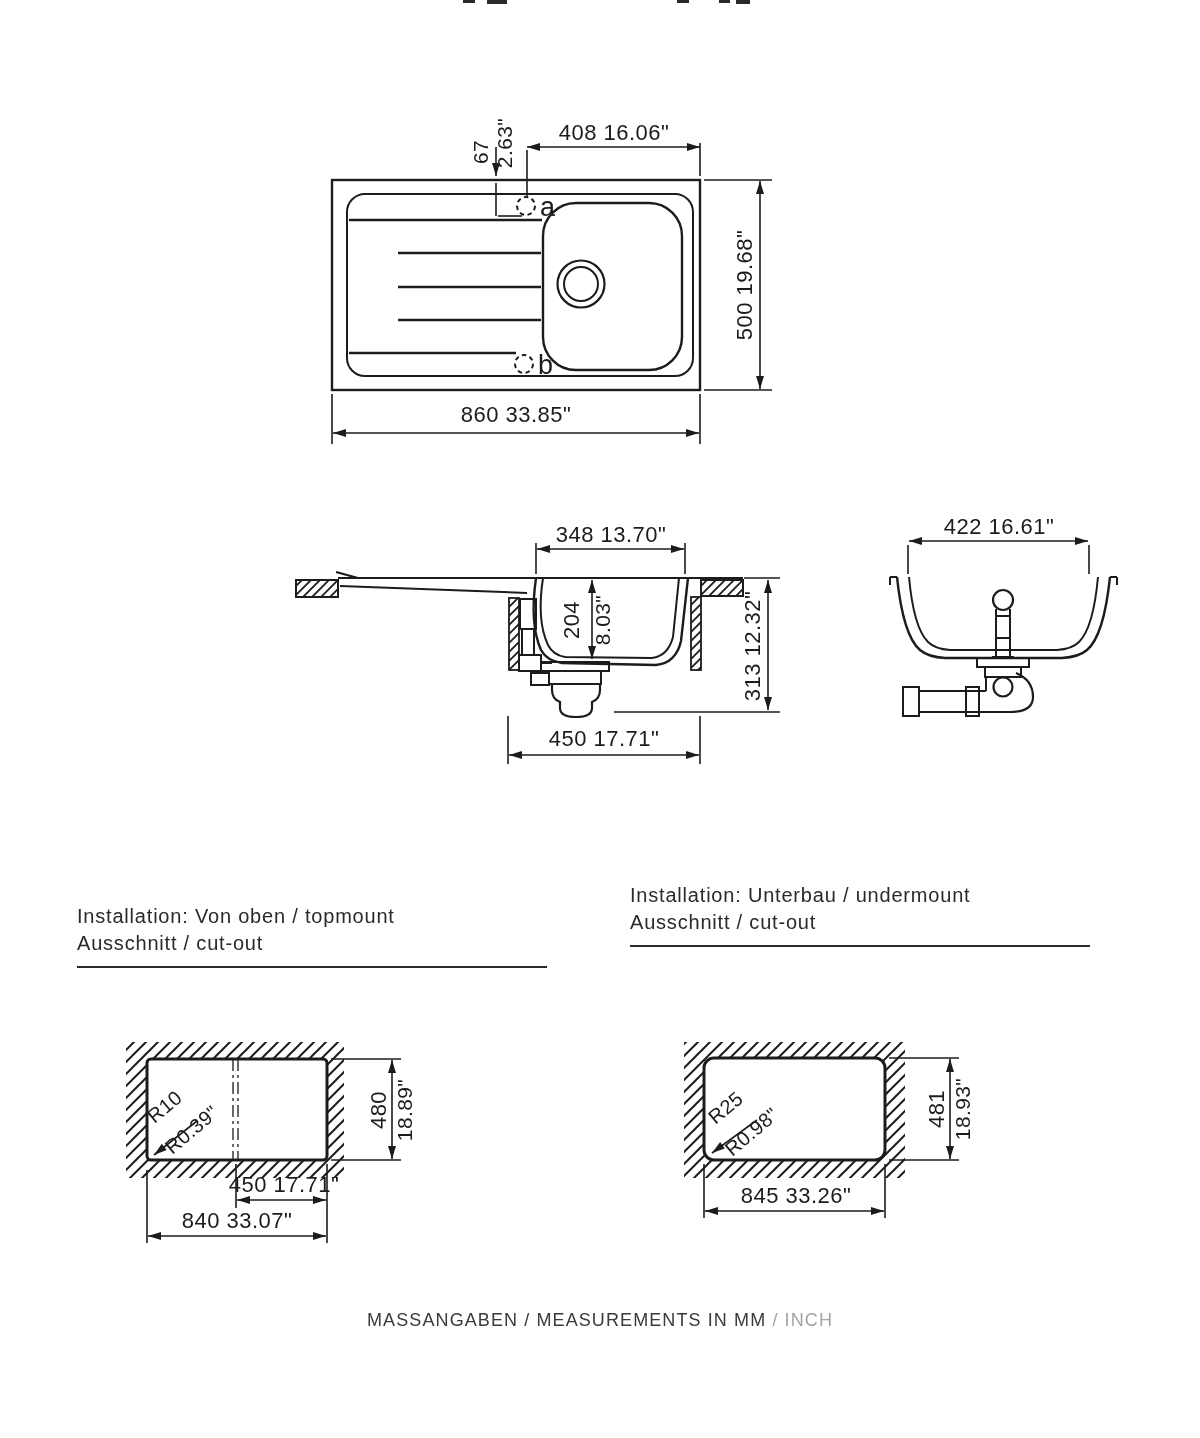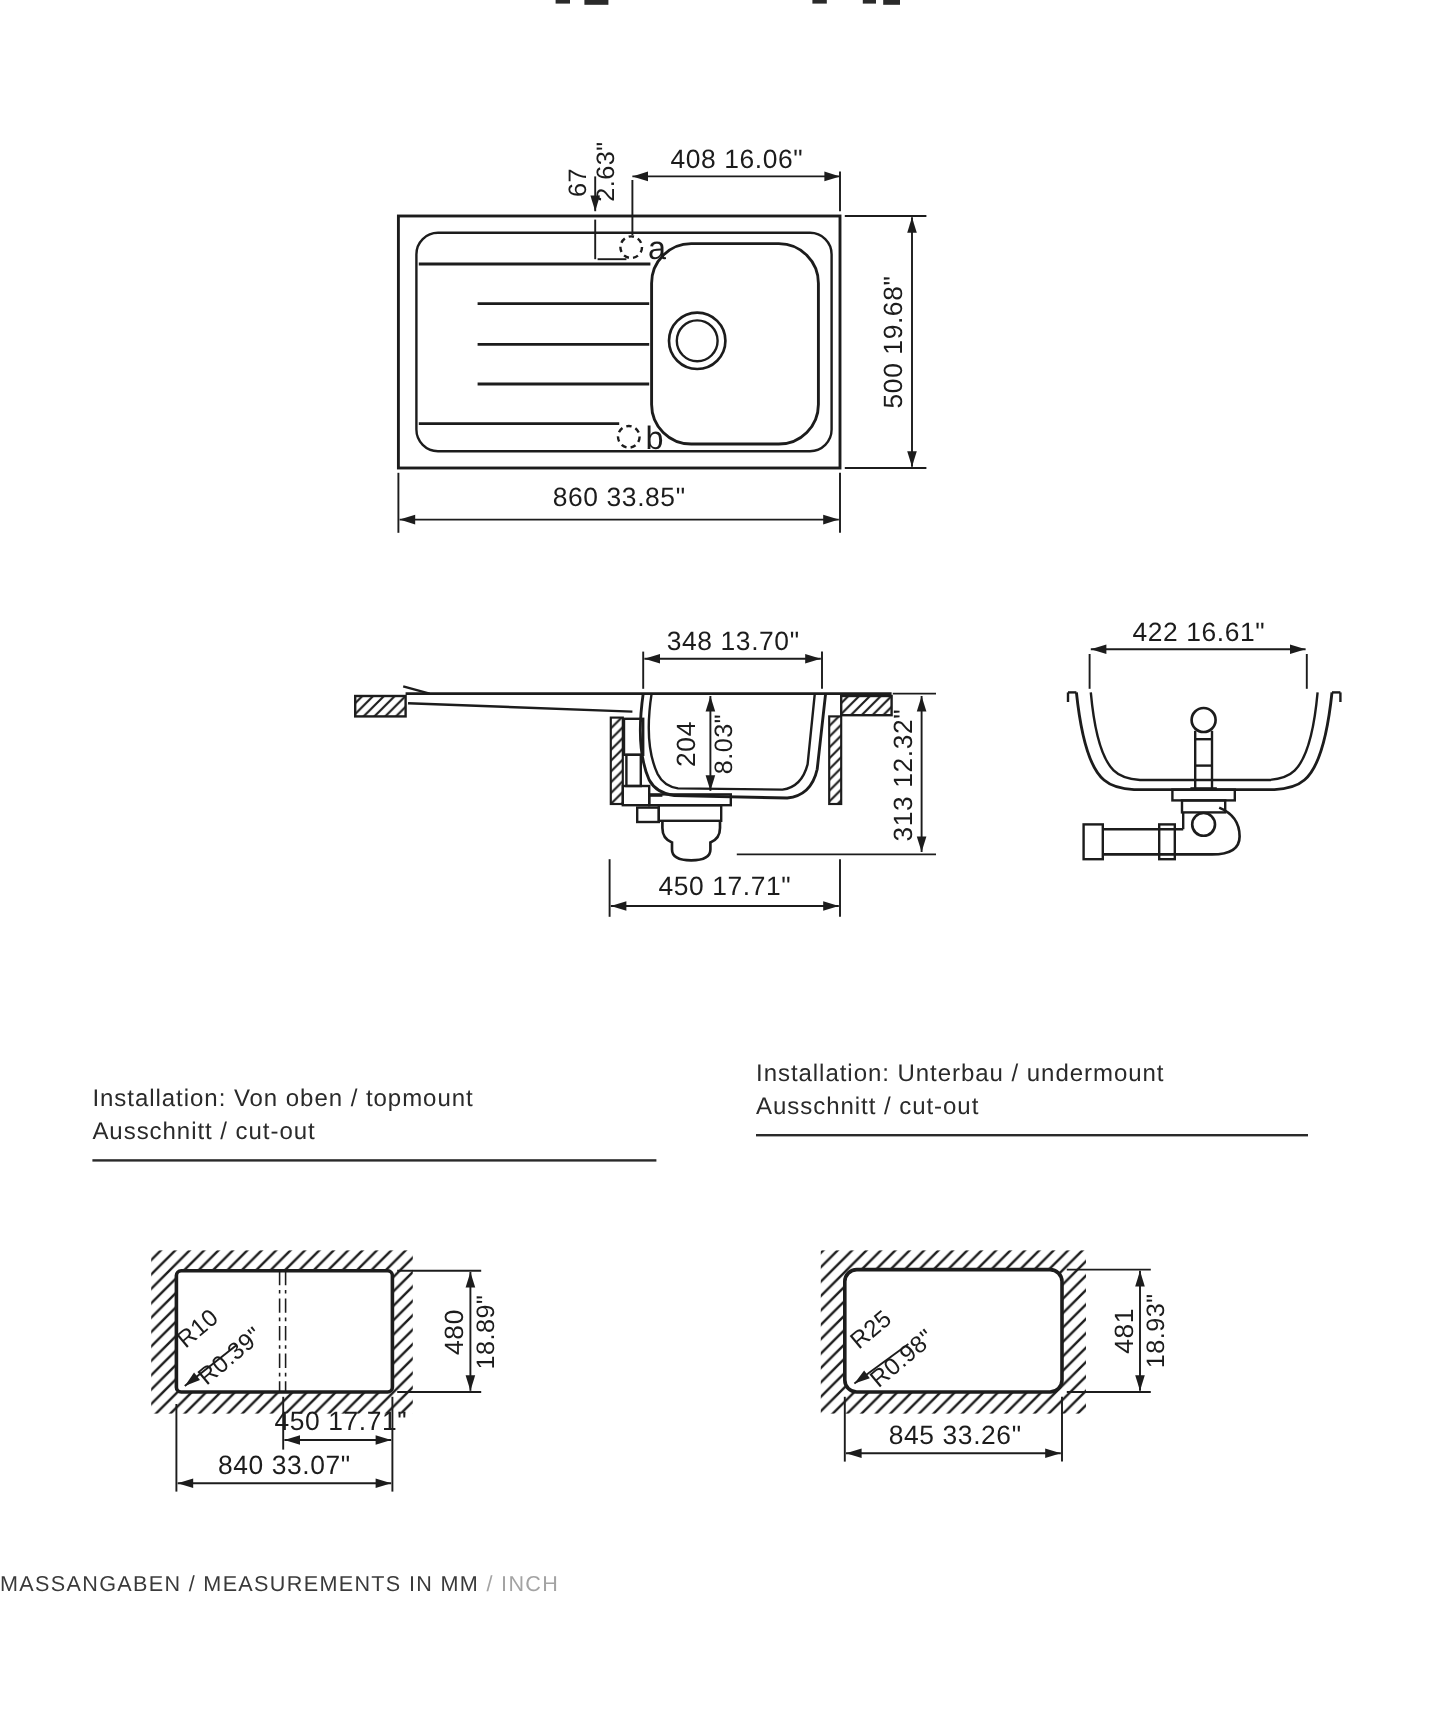--- a/index.html
+++ b/index.html
@@ -13,21 +13,21 @@
   .s22{stroke-width:2.2;} .s24{stroke-width:2.4;}
   .dash{stroke-dasharray:4.5 3.5;}
   .cl{stroke-dasharray:12 4 3 4;}
   .dim{font-size:22px;letter-spacing:.5px;}
   .dimS{font-size:21px;letter-spacing:.4px;}
   .rlab{font-size:20px;letter-spacing:.3px;}
   .ab{font-size:27px;}
   .anchor-mid{text-anchor:middle;}
   .heading{position:absolute;font-size:20px;line-height:27px;letter-spacing:.8px;color:#2a2a2a;}
   .heading .rule{margin-top:9px;border-top:2px solid #2a2a2a;height:0;}
-  .footer{position:absolute;top:1310px;left:0;width:1200px;
+  .footer{position:absolute;top:1310px;left:0;width:1200px;text-align:center;
           font-size:18px;letter-spacing:1.1px;color:#3a3a3a;}
   .footer .muted{color:#a3a3a3;}
 </style>
 </head>
 <body>
 
 <div class="canvas">
 
 <svg width="1200" height="1438" viewBox="0 0 1200 1438">
   <defs>

